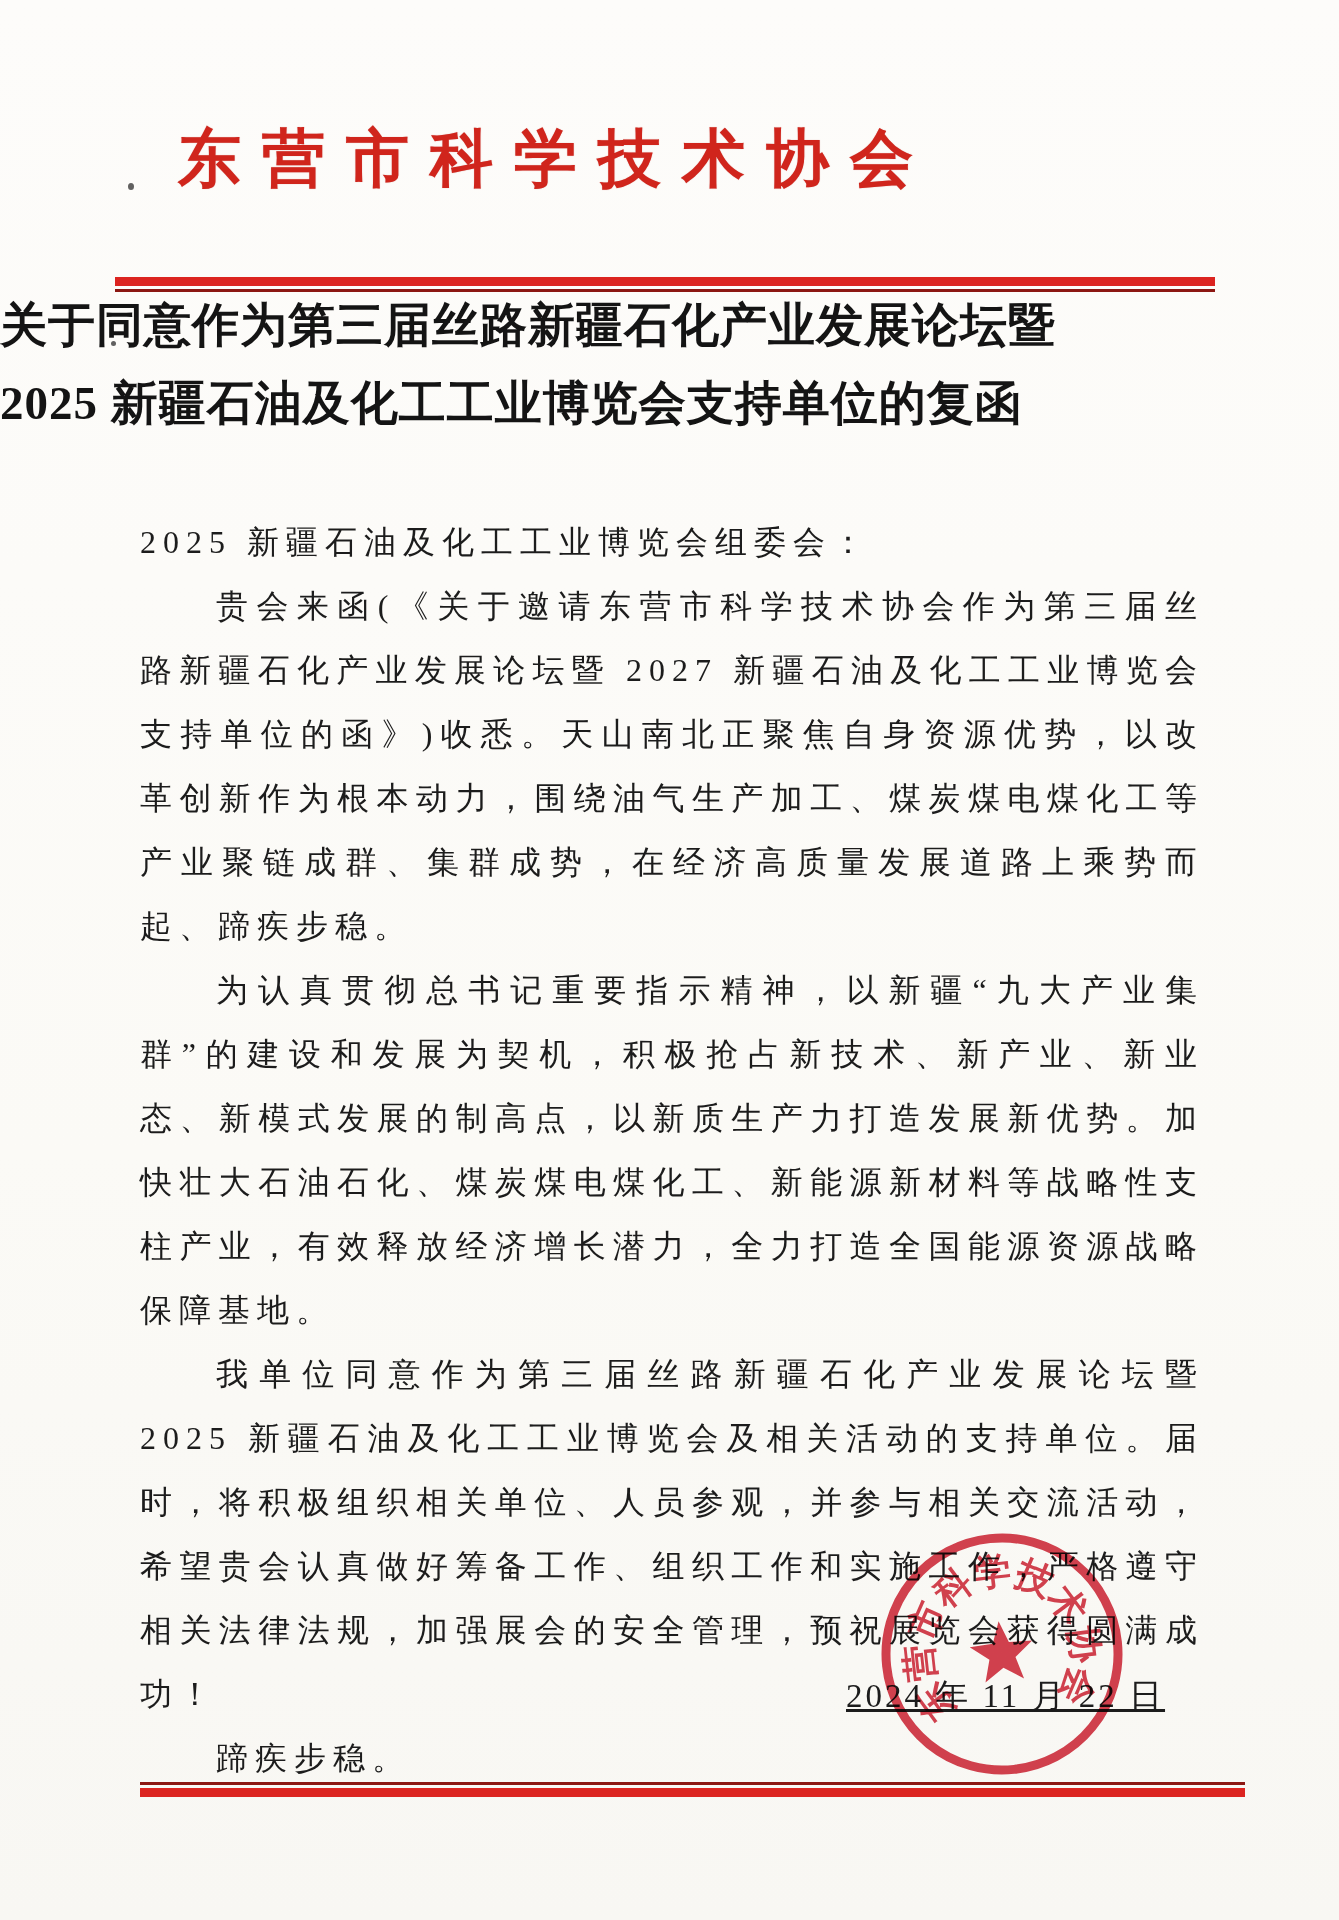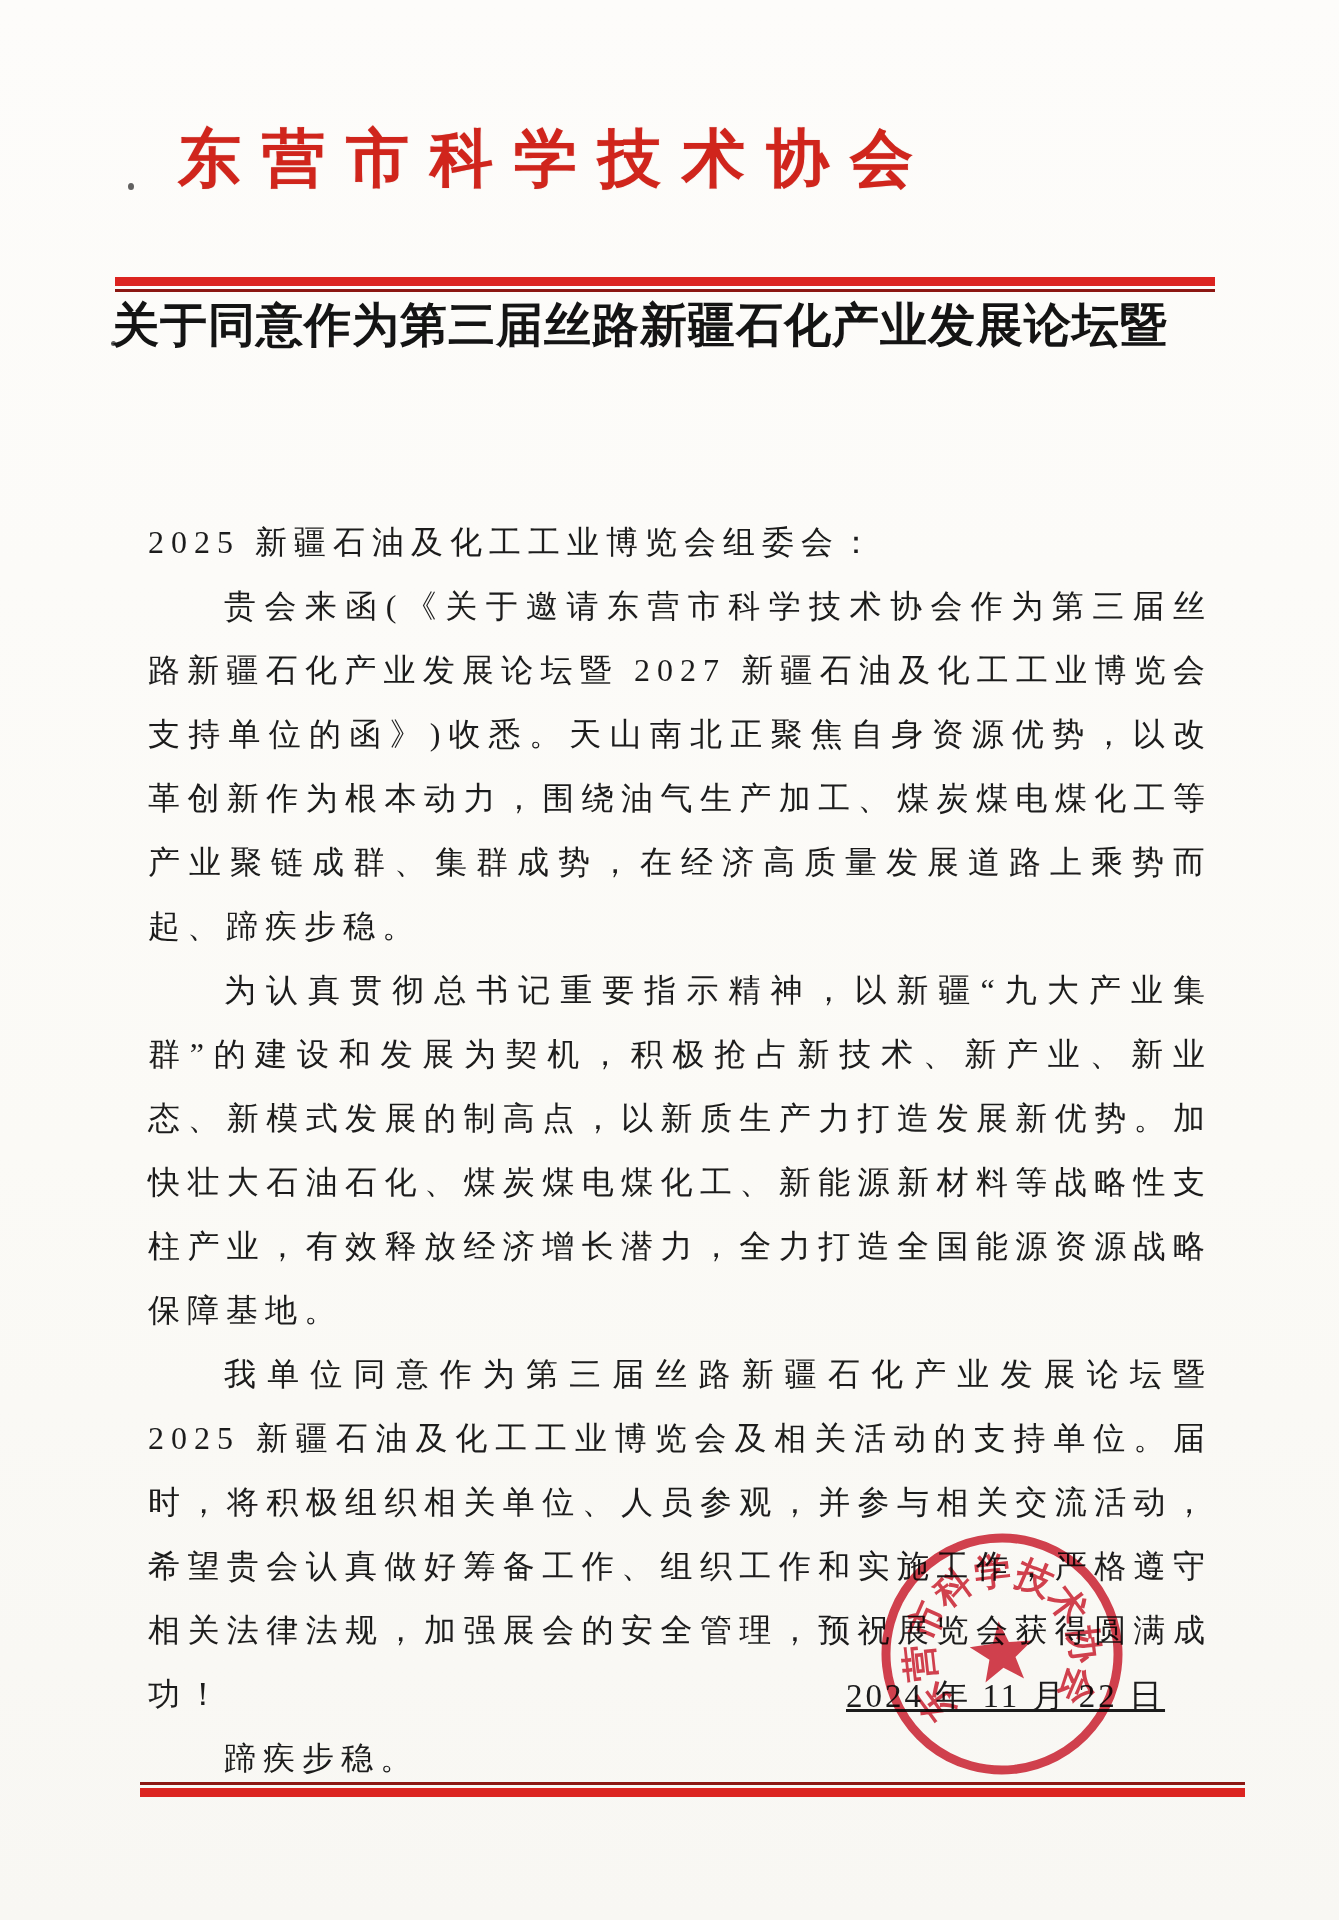--- a/index.html
+++ b/index.html
@@ -27,36 +27,35 @@
   }
   .rule { position: absolute; left: 115px; width: 1100px; }
   .rule-top { top: 277px; }
   .rule-bottom { top: 1782px; left: 140px; width: 1105px; }
   .bar-red  { height: 9px; background: #dc2420; }
   .bar-gap  { height: 3px; background: transparent; }
   .bar-dark { height: 3px; background: #8c1712; }
   .doc-title {
     position: absolute;
     top: 286px; left: 0; width: 1280px;
-    text-align: center;
+    text-align: left;
     font-size: 47px;
     line-height: 78px;
     font-weight: bold;
     color: #141414;
     letter-spacing: 1px;
   }
   .letter-body {
     position: absolute;
     top: 510px; left: 140px; width: 1064px;
     font-size: 32px;
     line-height: 64px;
     color: #1c1c1c;
     letter-spacing: 7px;
     text-align: justify;
-    margin-left: 8px;
   }
   .letter-body p { margin: 0; text-indent: 76px; }
   .letter-body p.salutation { text-indent: 0; }
   .date-line {
     position: absolute;
     top: 1674px; left: 846px;
     font-size: 33px;
     color: #1c1c1c;
     letter-spacing: 3px;
     white-space: nowrap;
@@ -91,20 +90,21 @@
   <div class="letterhead">东营市科学技术协会</div>
 
   <div class="rule rule-top">
     <div class="bar-red"></div>
     <div class="bar-gap"></div>
     <div class="bar-dark"></div>
   </div>
 
   <div class="doc-title">
     <div>关于同意作为第三届丝路新疆石化产业发展论坛暨</div>
+    <div>2025 新疆石油及化工工业博览会支持单位的复函</div>
   </div>
 
   <div class="letter-body">
     <p class="salutation">2025 新疆石油及化工工业博览会组委会：</p>
     <p class="para">贵会来函(《关于邀请东营市科学技术协会作为第三届丝路新疆石化产业发展论坛暨 2027 新疆石油及化工工业博览会支持单位的函》)收悉。天山南北正聚焦自身资源优势，以改革创新作为根本动力，围绕油气生产加工、煤炭煤电煤化工等产业聚链成群、集群成势，在经济高质量发展道路上乘势而起、蹄疾步稳。</p>
     <p class="para">为认真贯彻总书记重要指示精神，以新疆“九大产业集群”的建设和发展为契机，积极抢占新技术、新产业、新业态、新模式发展的制高点，以新质生产力打造发展新优势。加快壮大石油石化、煤炭煤电煤化工、新能源新材料等战略性支柱产业，有效释放经济增长潜力，全力打造全国能源资源战略保障基地。</p>
     <p class="para">我单位同意作为第三届丝路新疆石化产业发展论坛暨 2025 新疆石油及化工工业博览会及相关活动的支持单位。届时，将积极组织相关单位、人员参观，并参与相关交流活动，希望贵会认真做好筹备工作、组织工作和实施工作，严格遵守相关法律法规，加强展会的安全管理，预祝展览会获得圆满成功！</p>
     <p class="para">蹄疾步稳。</p>
   </div>
 

